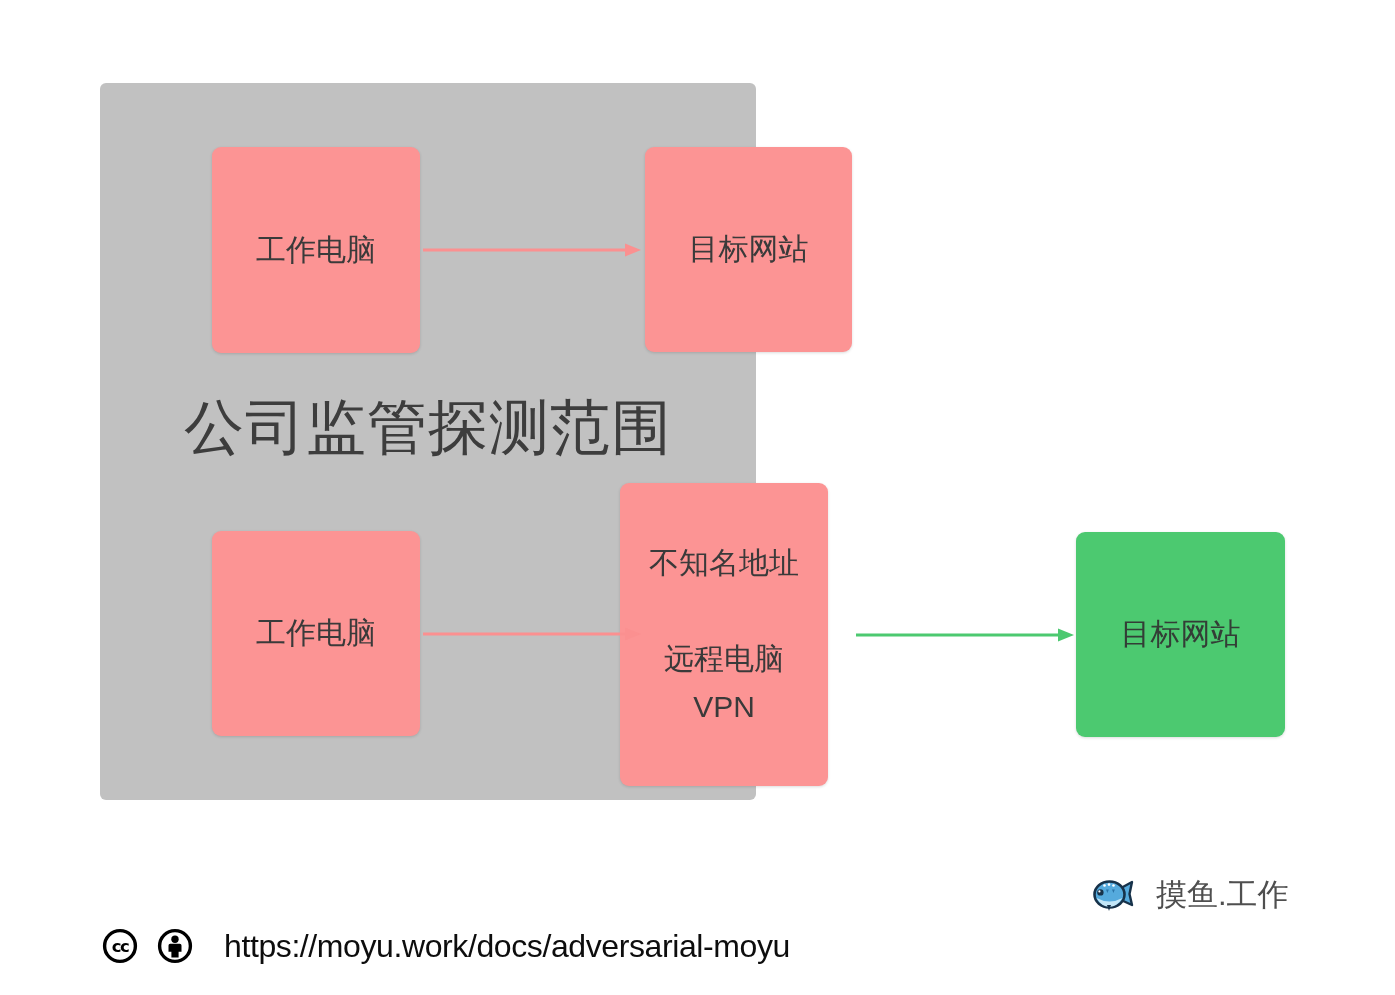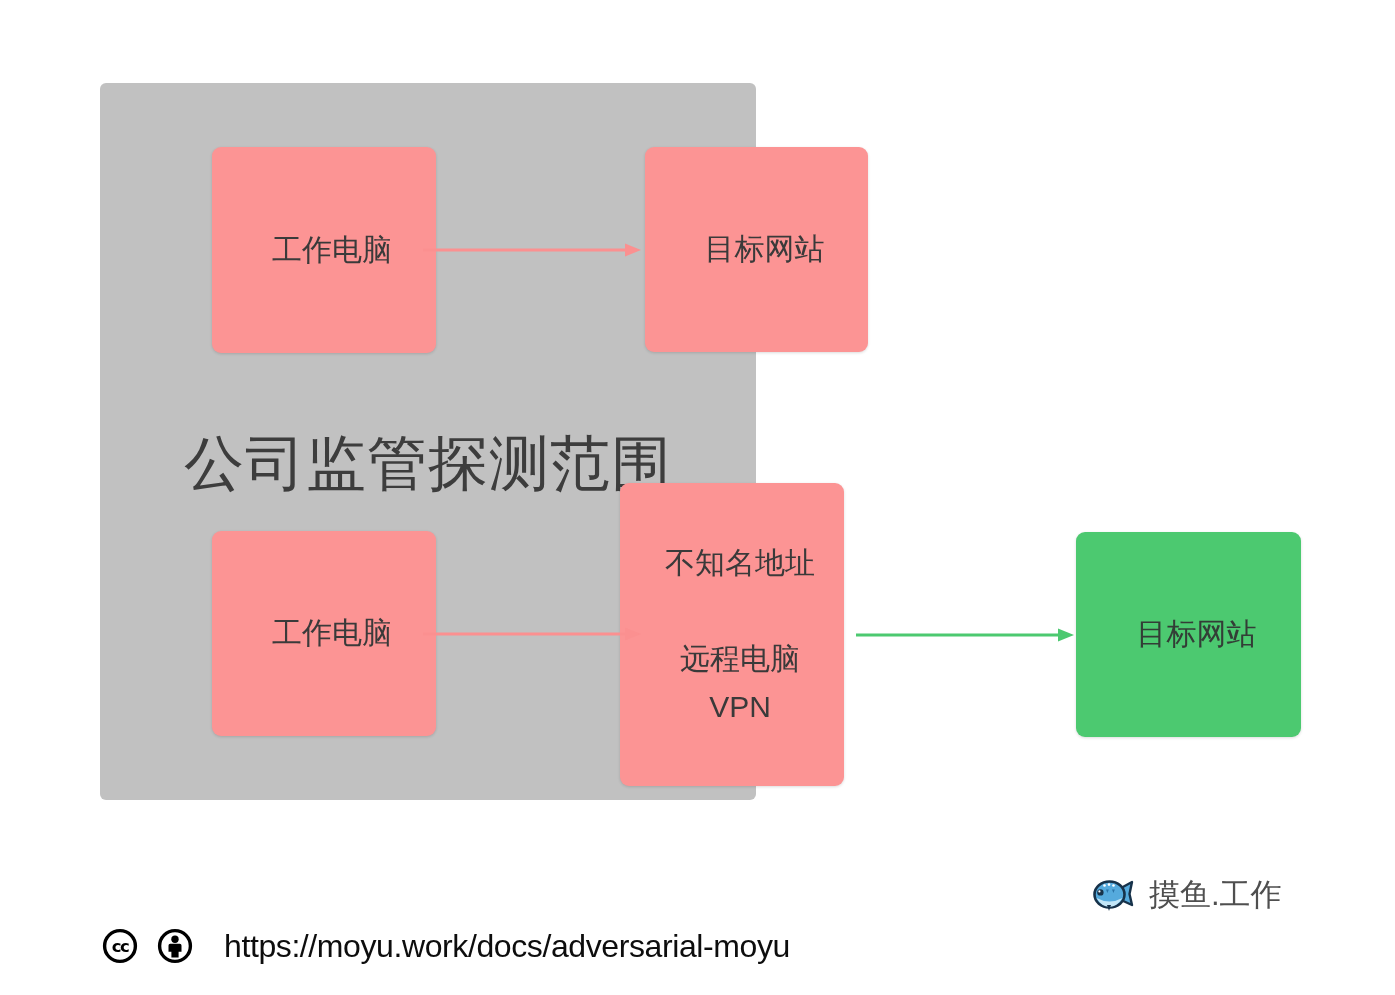--- a/index.html
+++ b/index.html
@@ -14,43 +14,43 @@
   
   .scope-box {
     position: absolute;
     left: 100px; top: 83px;
     width: 656px; height: 717px;
     background: #c1c1c1;
     border-radius: 6px;
   }
   .scope-title {
     position: absolute;
-    left: 100px; top: 428px;
+    left: 100px; top: 396px;
     width: 656px;
     text-align: center;
     font-size: 60px;
     line-height: 72px;
     color: #3d3d3d;
     letter-spacing: 1px;
     white-space: nowrap;
+    font-family: Liberation Mono, monospace;
   }
 
   
   .node {
     position: absolute;
     display: flex;
     align-items: center;
     justify-content: center;
     background: #fc9494;
     border-radius: 9px;
     font-size: 30px;
     color: #3a3a3a;
     box-shadow: 0 1px 3px rgba(0,0,0,0.14);
     text-align: center;
-    padding-left: 16px;
   }
   .node-work-top    { left: 212px; top: 147px; width: 208px; height: 206px; }
   .node-target-top  { left: 645px; top: 147px; width: 207px; height: 205px; }
   .node-work-bottom { left: 212px; top: 531px; width: 208px; height: 205px; }
   .node-vpn         { left: 620px; top: 483px; width: 208px; height: 303px; flex-direction: column; }
   .node-vpn .vpn-line { line-height: 48px; }
   .node-vpn .vpn-spacer { height: 48px; }
   .node-target-green {
     left: 1076px; top: 532px; width: 209px; height: 205px;
     background: #4cc970;
@@ -81,21 +81,21 @@
     white-space: nowrap;
     text-align: center;
   }
   .footer-right {
     position: absolute;
     left: 1091px; top: 874px;
     display: flex;
     align-items: center;
   }
   .brand-label {
-    margin-left: 14px;
+    margin-left: 21px;
     font-size: 31px;
     color: #4f4f4f;
     white-space: nowrap;
   }
 </style>
 </head>
 <body>
 
 <div class="scope-box"></div>
 <div class="scope-title">公司监管探测范围</div>

